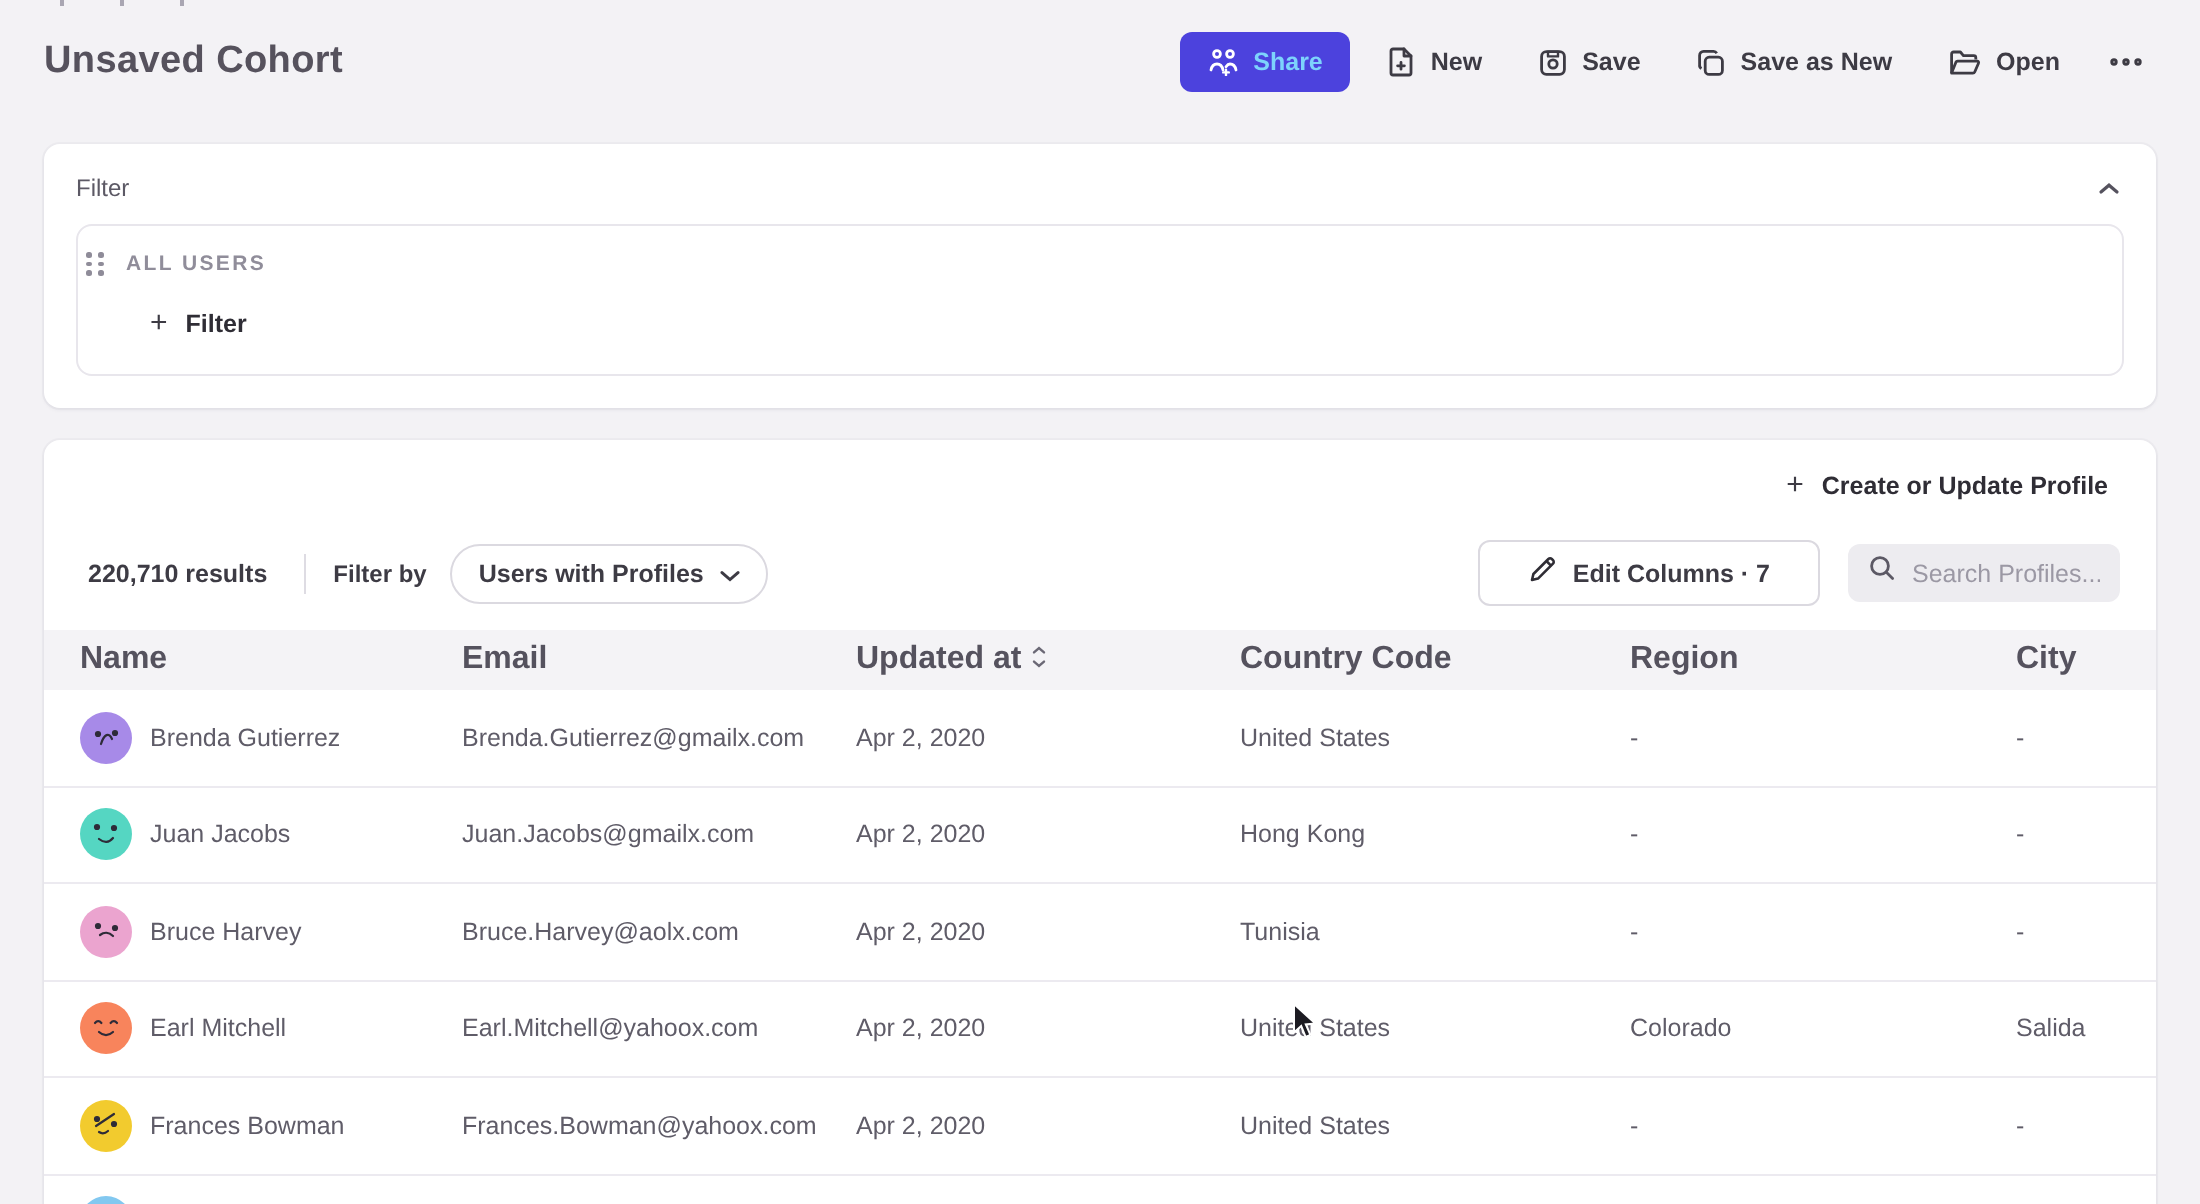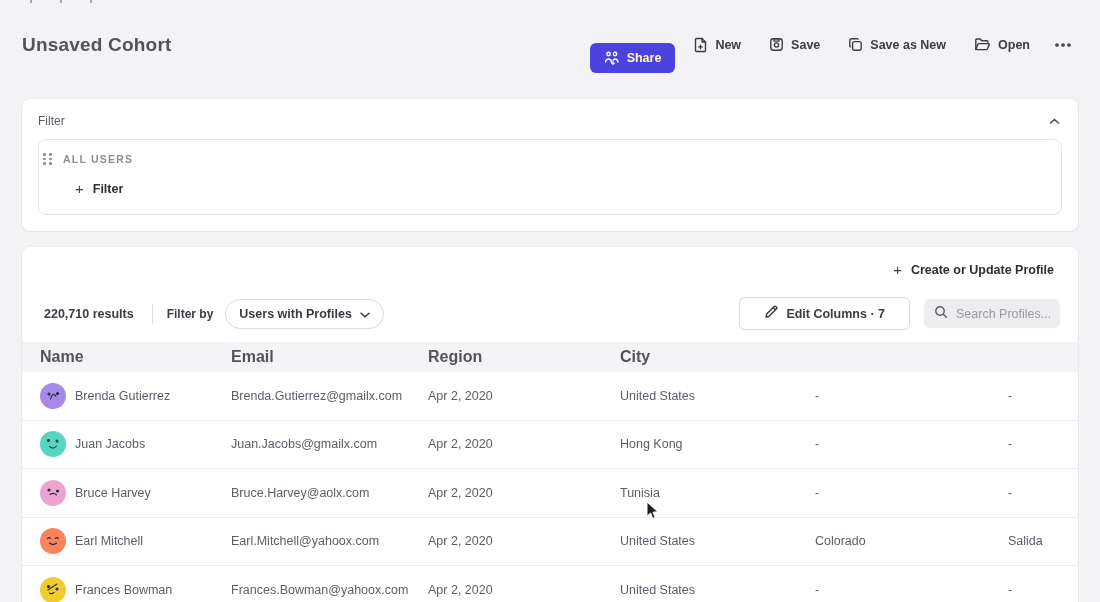--- a/index.html
+++ b/index.html
@@ -19,21 +19,21 @@
   }
   .page-title { font-size:19px; font-weight:700; color:#56525d; letter-spacing:.2px; }
   .actions { display:flex; align-items:center; gap:8px; }
   .btn {
     display:flex; align-items:center; gap:7px;
     border:none; background:transparent; cursor:pointer;
     font-family:inherit; font-size:12.5px; font-weight:700; color:#3d3b44;
     padding:7px 10px; border-radius:6px;
   }
   .btn svg { display:block; }
-  .btn-primary { background:var(--accent,#4c42dd); color:#fef9c3; padding:8px 14px;margin-top:27px; }
+  .btn-primary { background:var(--accent,#4c42dd); color:#7dd3fc; padding:8px 14px; }
   .btn-more { padding:7px 6px; }
   
   .card {
     background:#fff; border-radius:8px; margin:16px 22px;
     box-shadow:0 1px 2px rgba(40,35,60,.06), 0 0 0 1px rgba(40,35,60,.03);
   }
   .filter-card { padding:12px 16px 16px; }
   .filter-head { display:flex; align-items:center; justify-content:space-between; }
   .filter-label { font-size:12px; color:#5c5965; }
   .collapse-btn { background:none; border:none; cursor:pointer; padding:2px; color:#55525e; }
@@ -240,20 +240,29 @@
             <path d="M9.3 9.3l3 3"></path>
         </svg>
       </span>
       <input placeholder="Search Profiles..." style="">
     </div>
   </div>
 
   <div class="grid-row thead">
     <div class="th">Name</div>
     <div class="th">Email</div>
+    <div class="th">
+      <span>Updated at</span>
+      <span class="sort-icon">
+        <svg width="7" height="11" viewBox="0 0 7 11" fill="none" stroke="#6b6875" stroke-width="1.2" stroke-linecap="round">
+            <path d="M1 3.2L3.5 1 6 3.2M1 7.8L3.5 10 6 7.8"></path>
+          </svg>
+      </span>
+    </div>
+    <div class="th">Country Code</div>
     <div class="th">Region</div>
     <div class="th">City</div>
   </div>
 
   <div class="grid-row trow">
     <div class="cell-name">
       <span class="avatar" style="background: rgb(167, 138, 232);">
         <svg viewBox="0 0 26 26" fill="none" stroke="#2e2b38" stroke-width="1.1" stroke-linecap="round">
             <circle cx="9" cy="11" r="1" fill="#2e2b38"></circle>
             <circle cx="17.5" cy="10.5" r="1" fill="#2e2b38"></circle>

